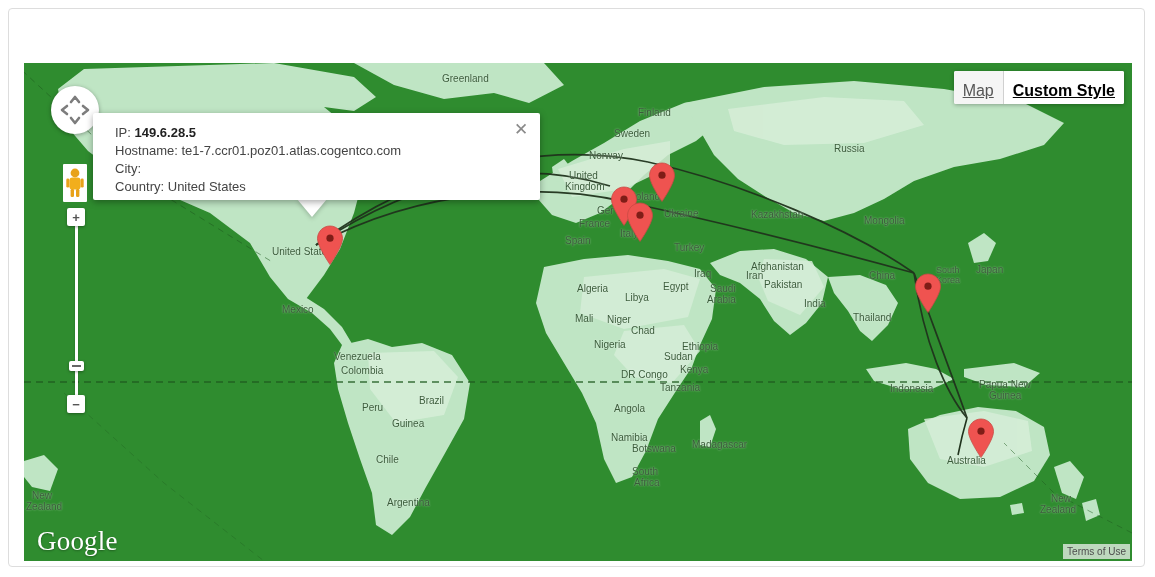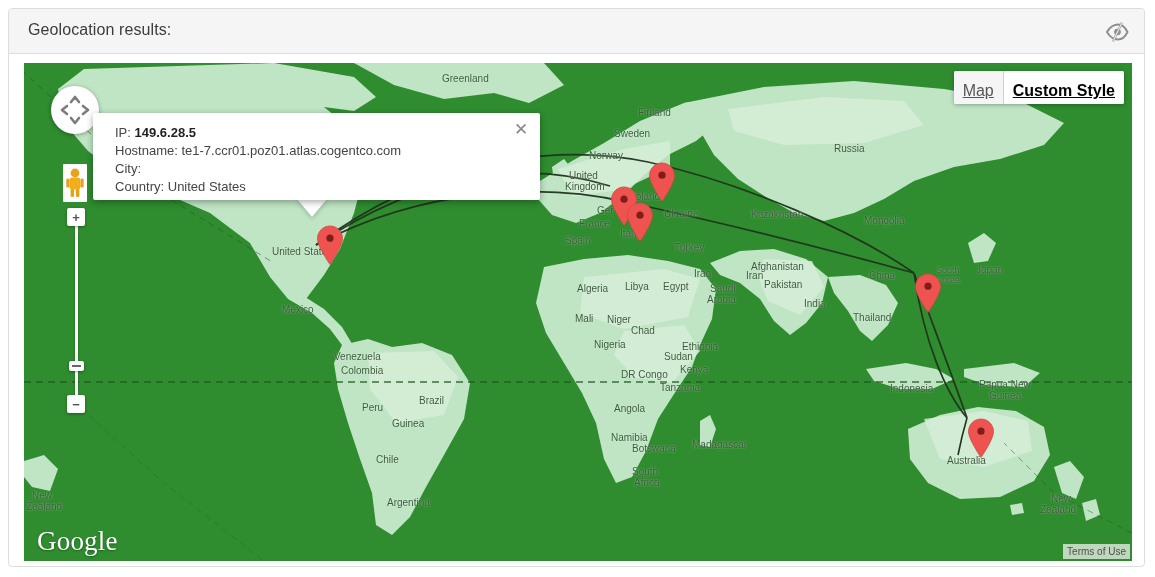--- a/index.html
+++ b/index.html
@@ -127,32 +127,20 @@
     position:absolute;right:2px;bottom:2px;
     font-size:10px;color:#4d4d4d;background:rgba(245,245,245,.72);
     padding:2px 4px;line-height:11px;cursor:pointer;white-space:nowrap;
   }
 </style>
 </head>
 <body>
 
 <div class="panel">
 
-  <div class="panel-header">
-    <div class="panel-title">Geolocation results:</div>
-
-    <div class="hide-toggle" title="hide">
-      <svg width="26" height="24" viewBox="0 0 26 24" aria-hidden="true">
-        <path d="M3,12 C6,6.5 11,4.5 14,4.5 C17,4.5 21,6.8 23.5,12 C21,17.2 17,19.5 14,19.5 C11,19.5 6,17.5 3,12 Z" fill="none" stroke="#8d8d8d" stroke-width="1.9"></path>
-        <circle cx="13.5" cy="12" r="3.3" fill="#8d8d8d"></circle>
-        <line x1="9" y1="21.5" x2="18" y2="2.5" stroke="#9a9a9a" stroke-width="2.2"></line>
-        <line x1="9" y1="21.5" x2="18" y2="2.5" stroke="#ffffff" stroke-width="0.9"></line>
-      </svg>
-    </div>
-  </div>
 
   <div class="map-wrap">
     <div class="map-canvas">
 
       <svg class="map-svg" width="1108" height="498" viewBox="0 0 1108 498">
         <defs>
           <clipPath id="mapclip">
               <rect x="0" y="0" width="1108" height="498"></rect>
             </clipPath>
         </defs>
@@ -266,21 +254,21 @@
           <div style="position: absolute; left: 650px; top: 179px; font-size: 10px; color: rgb(59, 92, 59); white-space: nowrap; text-shadow: rgba(255, 255, 255, 0.55) 0px 0px 2px;">Turkey</div>
           <div style="position: absolute; left: 845px; top: 207px; font-size: 10px; color: rgb(59, 92, 59); white-space: nowrap; text-shadow: rgba(255, 255, 255, 0.55) 0px 0px 2px;">China</div>
           <div style="position: absolute; left: 912px; top: 202px; font-size: 9px; color: rgb(59, 92, 59); white-space: nowrap; text-shadow: rgba(255, 255, 255, 0.55) 0px 0px 2px;">South</div>
           <div style="position: absolute; left: 912px; top: 212px; font-size: 9px; color: rgb(59, 92, 59); white-space: nowrap; text-shadow: rgba(255, 255, 255, 0.55) 0px 0px 2px;">Korea</div>
           <div style="position: absolute; left: 952px; top: 201px; font-size: 10px; color: rgb(59, 92, 59); white-space: nowrap; text-shadow: rgba(255, 255, 255, 0.55) 0px 0px 2px;">Japan</div>
           <div style="position: absolute; left: 670px; top: 205px; font-size: 10px; color: rgb(59, 92, 59); white-space: nowrap; text-shadow: rgba(255, 255, 255, 0.55) 0px 0px 2px;">Iraq</div>
           <div style="position: absolute; left: 703px; top: 207px; font-size: 10px; color: rgb(59, 92, 59); white-space: nowrap; text-shadow: rgba(255, 255, 255, 0.55) 0px 0px 2px; margin-left: 19px;">Iran</div>
           <div style="position: absolute; left: 727px; top: 198px; font-size: 10px; color: rgb(59, 92, 59); white-space: nowrap; text-shadow: rgba(255, 255, 255, 0.55) 0px 0px 2px;">Afghanistan</div>
           <div style="position: absolute; left: 740px; top: 216px; font-size: 10px; color: rgb(59, 92, 59); white-space: nowrap; text-shadow: rgba(255, 255, 255, 0.55) 0px 0px 2px;">Pakistan</div>
           <div style="position: absolute; left: 553px; top: 220px; font-size: 10px; color: rgb(59, 92, 59); white-space: nowrap; text-shadow: rgba(255, 255, 255, 0.55) 0px 0px 2px;">Algeria</div>
-          <div style="position: absolute; left: 601px; top: 218px; font-size: 10px; color: rgb(59, 92, 59); white-space: nowrap; text-shadow: rgba(255, 255, 255, 0.55) 0px 0px 2px;">Libya</div>
+          <div style="position: absolute; left: 601px; top: 229px; font-size: 10px; color: rgb(59, 92, 59); white-space: nowrap; text-shadow: rgba(255, 255, 255, 0.55) 0px 0px 2px;">Libya</div>
           <div style="position: absolute; left: 639px; top: 218px; font-size: 10px; color: rgb(59, 92, 59); white-space: nowrap; text-shadow: rgba(255, 255, 255, 0.55) 0px 0px 2px;">Egypt</div>
           <div style="position: absolute; left: 686px; top: 220px; font-size: 10px; color: rgb(59, 92, 59); white-space: nowrap; text-shadow: rgba(255, 255, 255, 0.55) 0px 0px 2px;">Saudi</div>
           <div style="position: absolute; left: 683px; top: 231px; font-size: 10px; color: rgb(59, 92, 59); white-space: nowrap; text-shadow: rgba(255, 255, 255, 0.55) 0px 0px 2px;">Arabia</div>
           <div style="position: absolute; left: 780px; top: 235px; font-size: 10px; color: rgb(59, 92, 59); white-space: nowrap; text-shadow: rgba(255, 255, 255, 0.55) 0px 0px 2px;">India</div>
           <div style="position: absolute; left: 829px; top: 249px; font-size: 10px; color: rgb(59, 92, 59); white-space: nowrap; text-shadow: rgba(255, 255, 255, 0.55) 0px 0px 2px;">Thailand</div>
           <div style="position: absolute; left: 551px; top: 250px; font-size: 10px; color: rgb(59, 92, 59); white-space: nowrap; text-shadow: rgba(255, 255, 255, 0.55) 0px 0px 2px;">Mali</div>
           <div style="position: absolute; left: 583px; top: 251px; font-size: 10px; color: rgb(59, 92, 59); white-space: nowrap; text-shadow: rgba(255, 255, 255, 0.55) 0px 0px 2px;">Niger</div>
           <div style="position: absolute; left: 640px; top: 252px; font-size: 10px; color: rgb(59, 92, 59); white-space: nowrap; text-shadow: rgba(255, 255, 255, 0.55) 0px 0px 2px; margin-top: 36px;">Sudan</div>
           <div style="position: absolute; left: 607px; top: 262px; font-size: 10px; color: rgb(59, 92, 59); white-space: nowrap; text-shadow: rgba(255, 255, 255, 0.55) 0px 0px 2px;">Chad</div>
           <div style="position: absolute; left: 570px; top: 276px; font-size: 10px; color: rgb(59, 92, 59); white-space: nowrap; text-shadow: rgba(255, 255, 255, 0.55) 0px 0px 2px;">Nigeria</div>

